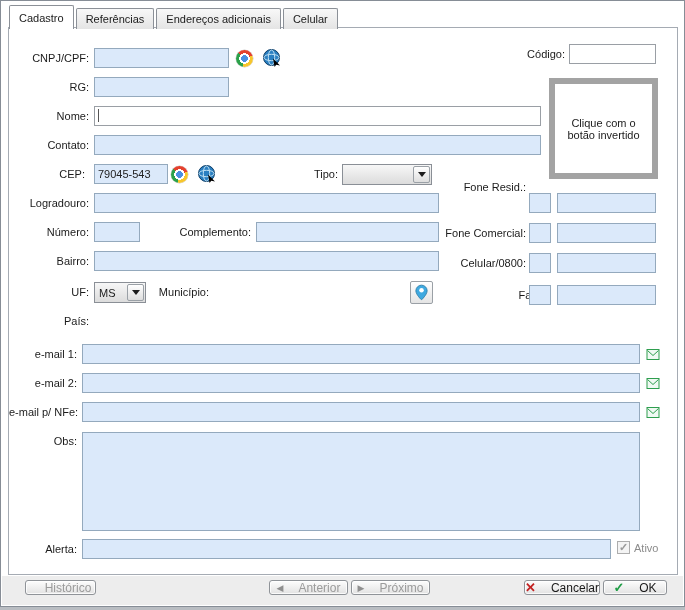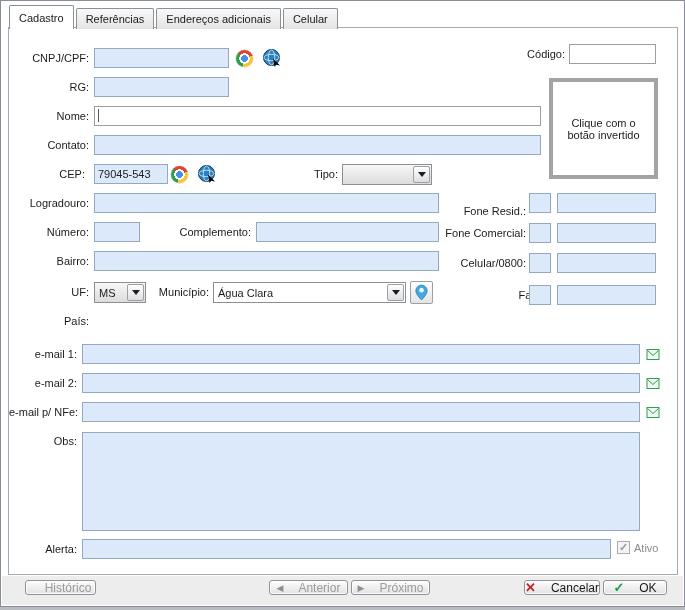--- a/index.html
+++ b/index.html
@@ -31,21 +31,21 @@
   .tri{width:0;height:0;border-left:4px solid transparent;border-right:4px solid transparent;border-top:5px solid #1d1d1d;}
   
   .iconbtn{position:absolute;box-sizing:border-box;border:1px solid #9aa0a6;border-radius:2px;
            background:linear-gradient(#ffffff,#e4e4e4);padding:0;display:flex;align-items:center;justify-content:center;z-index:2;cursor:pointer;}
   .icon{position:absolute;z-index:2;display:flex;align-items:center;justify-content:center;}
   .chrome{width:17px;height:17px;border-radius:50%;
     background:radial-gradient(circle,#4a8fe2 0 3.4px,#ffffff 3.4px 5.2px,rgba(0,0,0,0) 5.2px),
                conic-gradient(from -50deg,#e4412e 0 120deg,#f7c62c 120deg 240deg,#2ba14a 240deg 360deg);
     box-shadow:0 0 0 .5px #c9c9c9;}
   
-  .photobox{position:absolute;left:548px;top:77px;width:109px;height:101px;box-sizing:border-box;border:4px solid #a3a3a3;
+  .photobox{position:absolute;left:548px;top:77px;width:109px;height:101px;box-sizing:border-box;border:6px solid #a3a3a3;
             background:#ffffff;display:flex;align-items:center;justify-content:center;text-align:center;
             font-size:11px;color:#1b1b1b;padding:6px;z-index:2;}
   
   .chk{position:absolute;width:13px;height:13px;box-sizing:border-box;border:1px solid #adadad;background:#f4f4f4;
        display:flex;align-items:center;justify-content:center;font-size:11px;font-weight:bold;color:#9a9a9a;z-index:2;}
   .chk-lbl{position:absolute;font-size:11px;color:#8b8b8b;z-index:2;}
   
   .btn{position:absolute;top:579px;height:15px;box-sizing:border-box;border:1px solid #8f9398;border-radius:3px;
        background:linear-gradient(#fdfdfd,#e2e2e2);font-family:"Liberation Sans",sans-serif;font-size:12px;
        display:flex;align-items:center;justify-content:center;gap:15px;box-shadow:inset 0 0 0 1px rgba(255,255,255,.8);
@@ -92,21 +92,21 @@
   <div class="lbl" style="left:8px;top:347px;width:68px">e-mail 1:</div>
   <div class="lbl" style="left:8px;top:376px;width:68px">e-mail 2:</div>
   <div class="lbl" style="left:8px;top:405px;width:68px">e-mail p/ NFe:</div>
   <div class="lbl" style="left:8px;top:434px;width:68px">Obs:</div>
   <div class="lbl" style="left:8px;top:542px;width:68px">Alerta:</div>
   <div class="lbl" style="left:277px;top:167px;width:60px">Tipo:</div>
   <div class="lbl" style="left:160px;top:225px;width:90px">Complemento:</div>
   <div class="lbl" style="left:150px;top:285px;width:58px">Município:</div>
 
   <div class="lbl" style="left:504px;top:47px;width:60px">Código:</div>
-  <div class="lbl" style="left:430px;top:204px;width:95px">Fone Resid.:</div>
+  <div class="lbl" style="left:430px;top:180px;width:95px">Fone Resid.:</div>
   <div class="lbl" style="left:430px;top:226px;width:95px">Fone Comercial:</div>
   <div class="lbl" style="left:430px;top:256px;width:95px">Celular/0800:</div>
   <div class="lbl" style="left:444px;top:288px;width:95px">Fax:</div>
 
   <input class="fld" style="left: 93px; top: 47px; width: 135px;" value="">
   <input class="fld white" style="left: 568px; top: 43px; width: 87px;" value="">
   <input class="fld" style="left: 93px; top: 76px; width: 135px;" value="">
   <input class="fld white" style="left: 93px; top: 105px; width: 447px;" value="">
   <div class="caret" style="left:97px;top:108px"></div>
   <input class="fld" style="left: 93px; top: 134px; width: 447px;" value="">
@@ -135,26 +135,20 @@
     <span class="combo-btn">
         <span class="tri"></span>
       </span>
   </div>
   <div class="combo gray" style="left:93px;top:281px;width:52px">
     <span class="combo-val">MS</span>
     <span class="combo-btn">
         <span class="tri"></span>
       </span>
   </div>
-  <div class="combo" style="left:212px;top:281px;width:193px">
-    <span class="combo-val">Água Clara</span>
-    <span class="combo-btn">
-        <span class="tri"></span>
-      </span>
-  </div>
 
   <button class="iconbtn" style="left:409px;top:280px;width:23px;height:23px">
     <svg width="13" height="17" viewBox="0 0 15 19">
       <path d="M7.5 1 C3.9 1 1 3.9 1 7.5 C1 12 7.5 18 7.5 18 C7.5 18 14 12 14 7.5 C14 3.9 11.1 1 7.5 1 Z" fill="#3fa9e0" stroke="#2a7da8" stroke-width="1"></path>
       <circle cx="7.5" cy="7" r="2.6" fill="#ffffff"></circle>
     </svg>
   </button>
 
   <span class="icon" style="left:235px;top:49px">
       <span class="chrome"></span>

